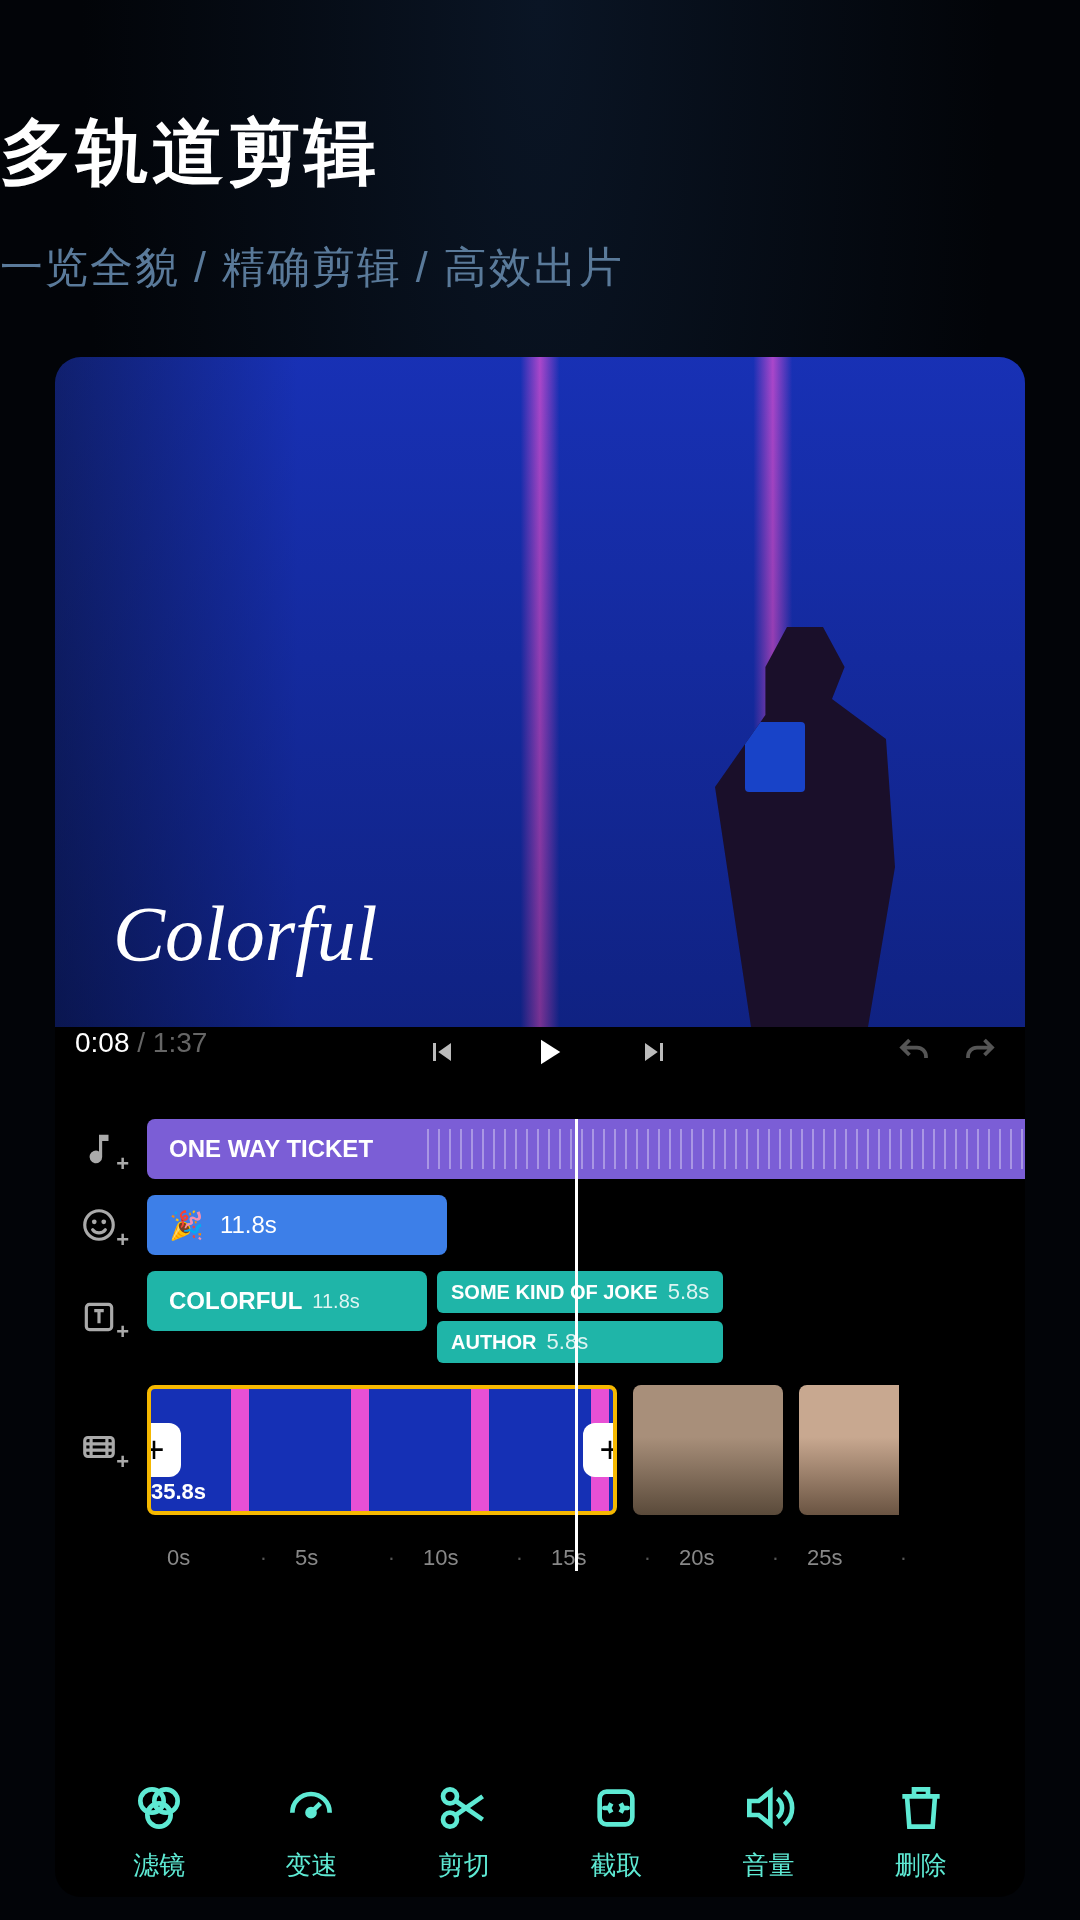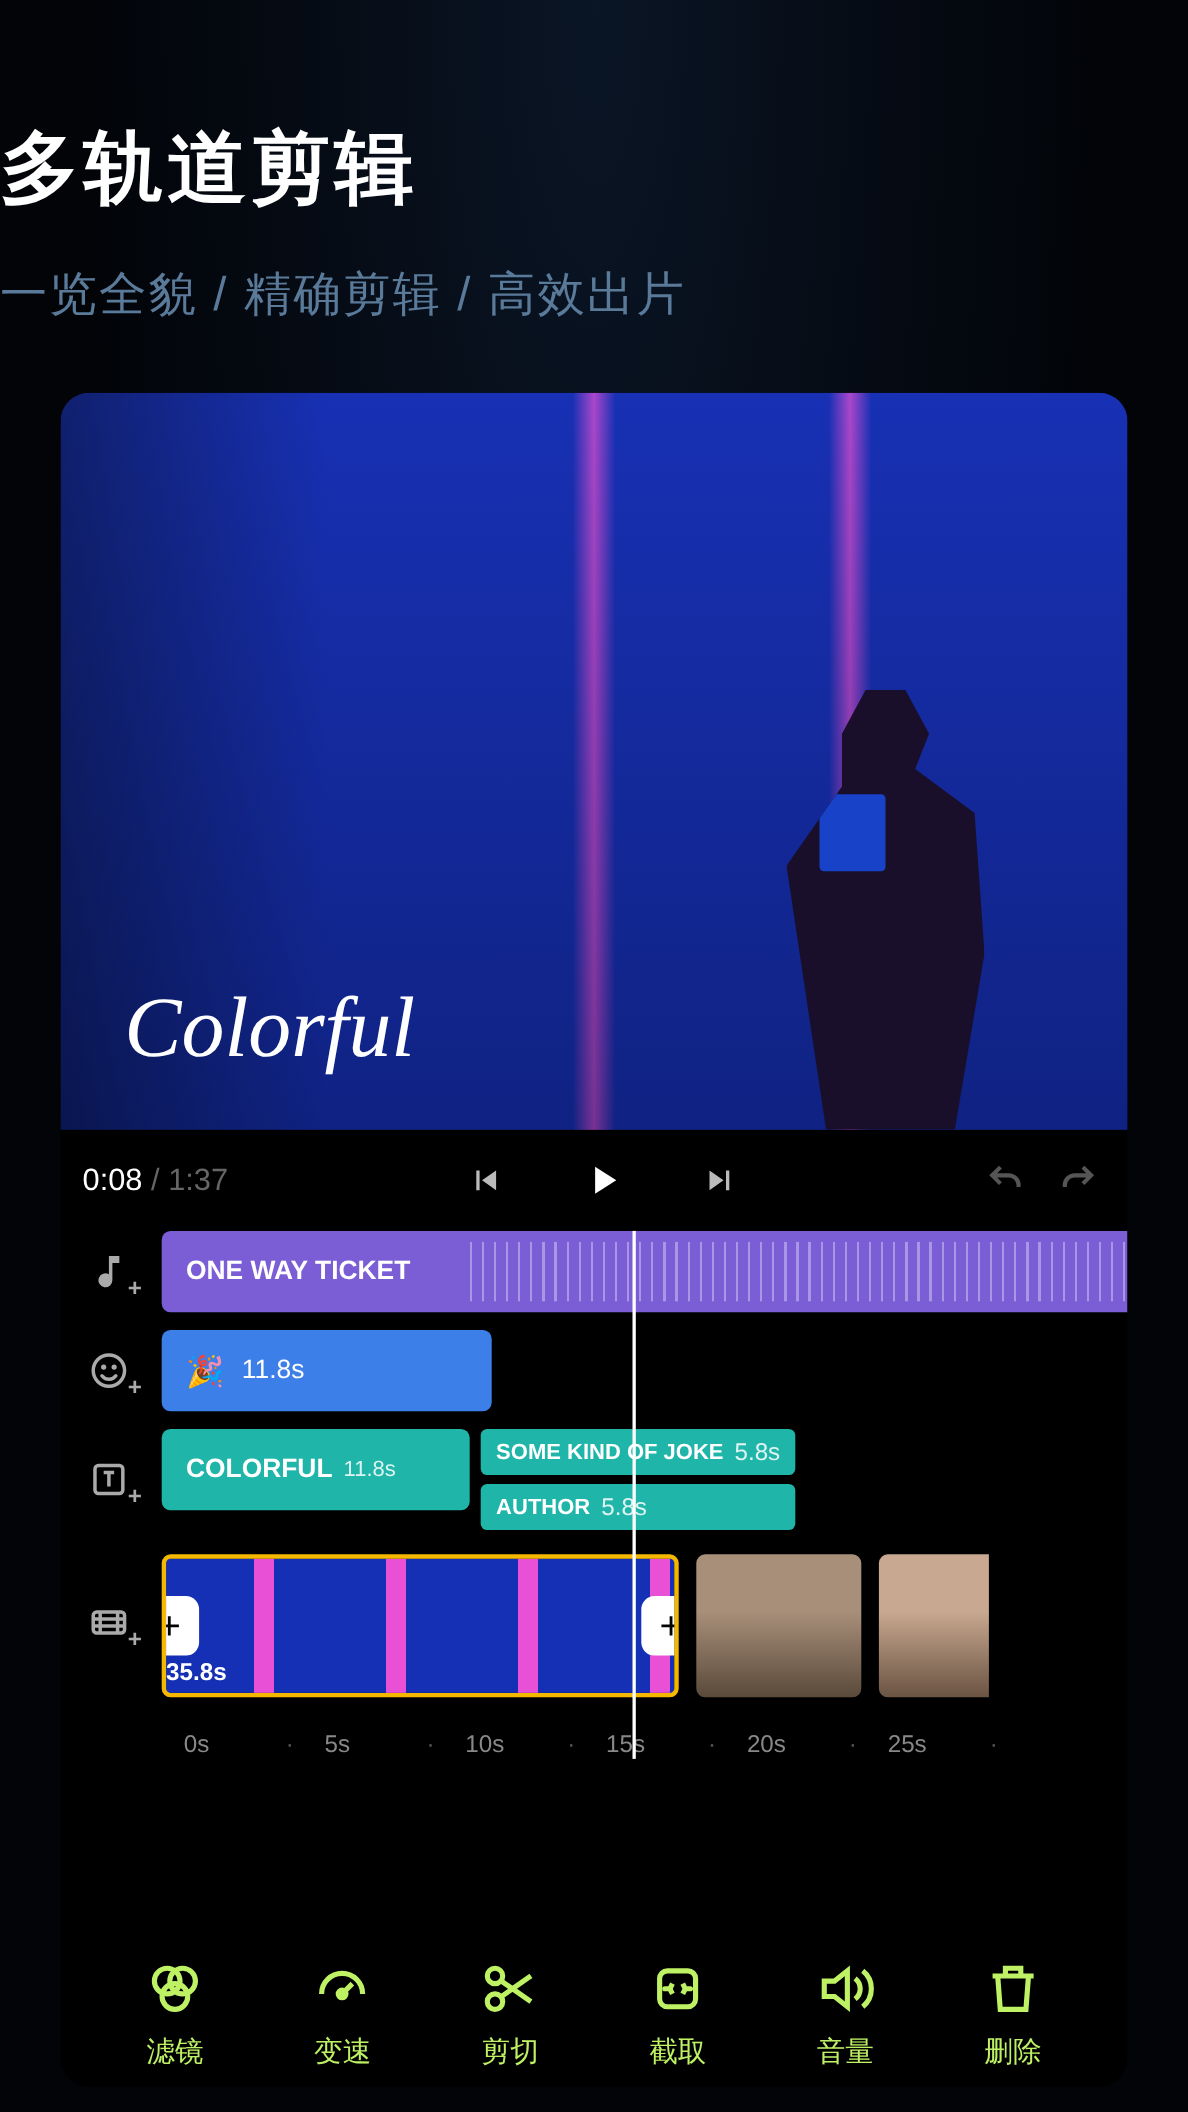--- a/index.html
+++ b/index.html
@@ -69,21 +69,20 @@
   position: absolute;
   top: 95px;
   left: 30px;
   width: 60px;
   height: 70px;
   background: #1843c8;
   border-radius: 4px;
 }
 .controls {
   display: flex;
-  align-items: center;
   height: 92px;
   padding: 0 20px;
   gap: 16px;
 }
 .time-display { font-size: 28px; }
 .time-cur { color: #fff; }
 .time-sep, .time-total { color: #666; }
 .ctrl-spacer { flex: 1; }
 .ctrl-btn {
   width: 50px;
@@ -133,21 +132,21 @@
   position: absolute;
   bottom: -4px;
   right: -6px;
   font-size: 22px;
   color: #aaa;
   font-weight: bold;
 }
 .track-content { flex: 1; display: flex; gap: 10px; }
 
 .clip {
-  height: 74px;
+  height: 60px;
   border-radius: 8px;
   display: flex;
   align-items: center;
   padding: 0 22px;
   font-size: 24px;
   font-weight: 600;
 }
 .clip.music {
   background: #7b5ed6;
   flex: 1;
@@ -244,21 +243,21 @@
   right: 0;
   display: flex;
   justify-content: space-around;
   padding: 0 28px;
 }
 .tool {
   display: flex;
   flex-direction: column;
   align-items: center;
   gap: 12px;
-  color: #bef264;
+  color: #5eead4;
   min-width: 110px;
 }
 .tool svg { width: 56px; height: 56px; }
 .tool-label { font-size: 26px; }
 </style>
 </head>
 <body>
 
 <div class="header">
   <h1>多轨道剪辑</h1>

